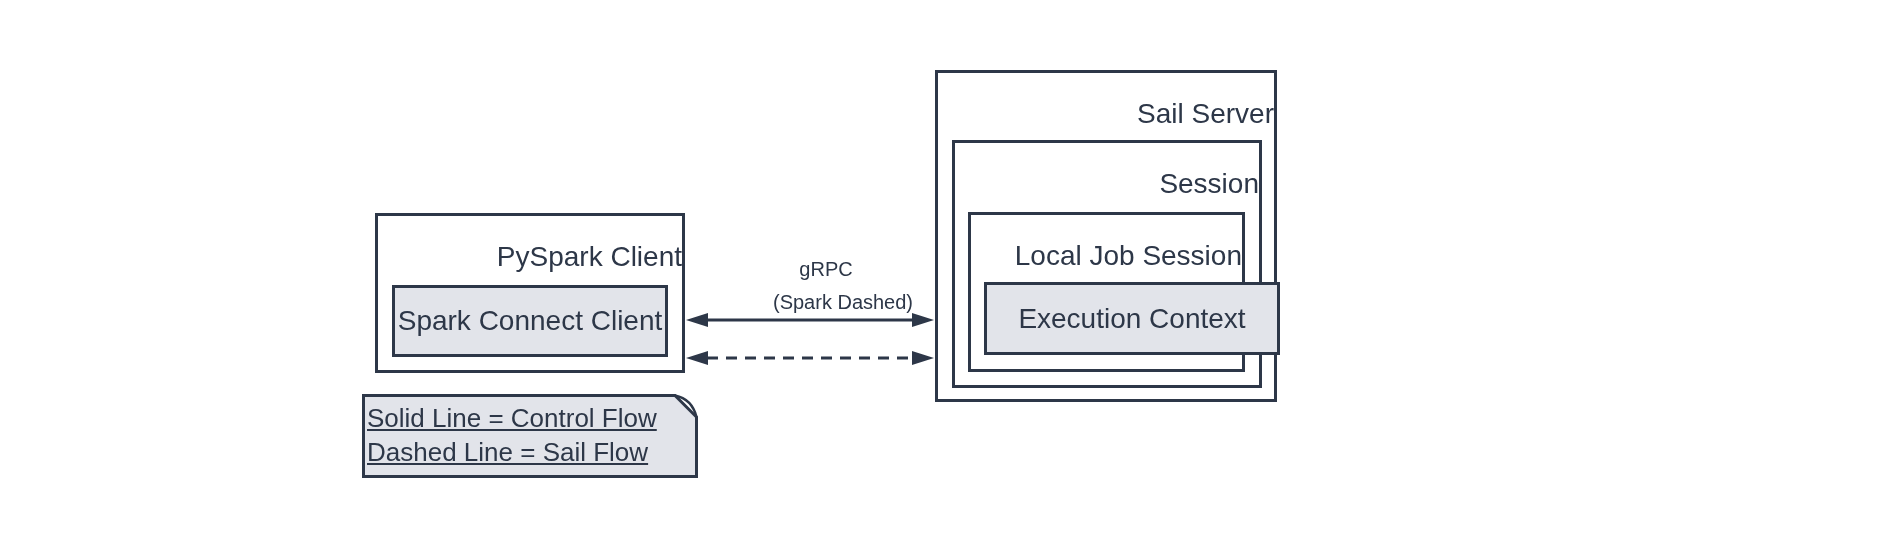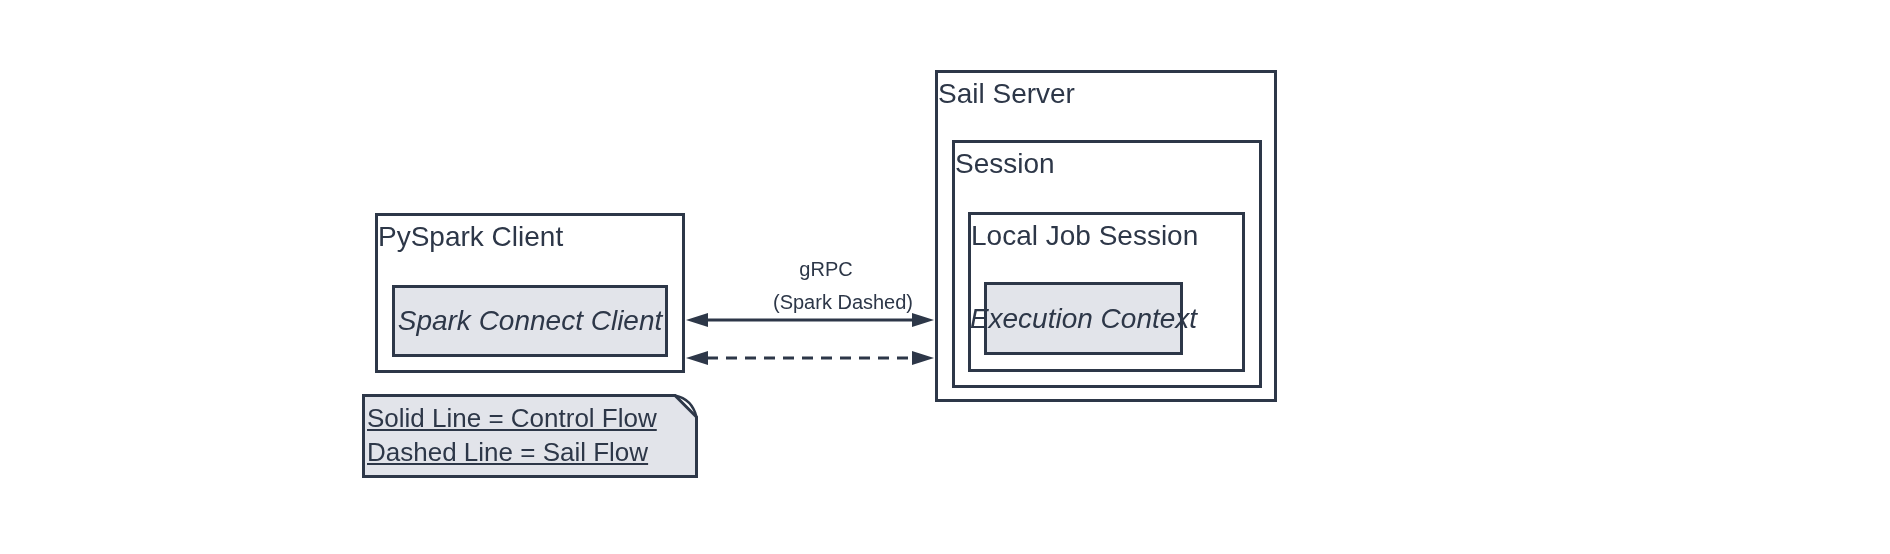--- a/index.html
+++ b/index.html
@@ -16,34 +16,33 @@
     color:var(--stroke);
     overflow:hidden;
   }
   .box{
     position:absolute;
     box-sizing:border-box;
     border:3px solid var(--stroke);
     background:var(--background);
   }
   .box-title{
-    margin-top:4px;
-    text-align:left;
+    margin-top:24px;
+    text-align:right;
     font-size:28px;
     line-height:34px;
     white-space:nowrap;
   }
   .leaf{
     background:var(--node-fill);
     display:flex;
     align-items:center;
     justify-content:center;
     font-size:28px;
     white-space:nowrap;
-    font-style:italic;
   }
   .edge-label{
     position:absolute;
     transform:translateX(-50%);
     font-size:20px;
     line-height:34px;
     white-space:nowrap;
   }
   .note-text{
     position:absolute;
@@ -78,21 +77,21 @@
   </div>
 
   <div class="box" style="left:952px;top:140px;width:310px;height:248px">
     <div class="box-title">Session</div>
   </div>
 
   <div class="box" style="left:968px;top:212px;width:277px;height:160px">
     <div class="box-title">Local Job Session</div>
   </div>
 
-  <div class="box leaf" style="left:984px;top:282px;width:199px;height:73px">
+  <div class="box leaf" style="left:984px;top:282px;width:296px;height:73px">
     <span>Execution Context</span>
   </div>
 
   <span class="edge-label" style="left:826px;top:252px">gRPC</span>
   <span class="edge-label" style="left:843px;top:285px">(Spark Dashed)</span>
 
   <svg style="left:685px;top:300px" width="250" height="80" viewBox="0 0 250 80">
     <g>
       <line class="stroke-line" x1="20" y1="20" x2="230" y2="20"></line>
       <polygon class="arrow-head" points="1,20 23,13 23,27"></polygon>

